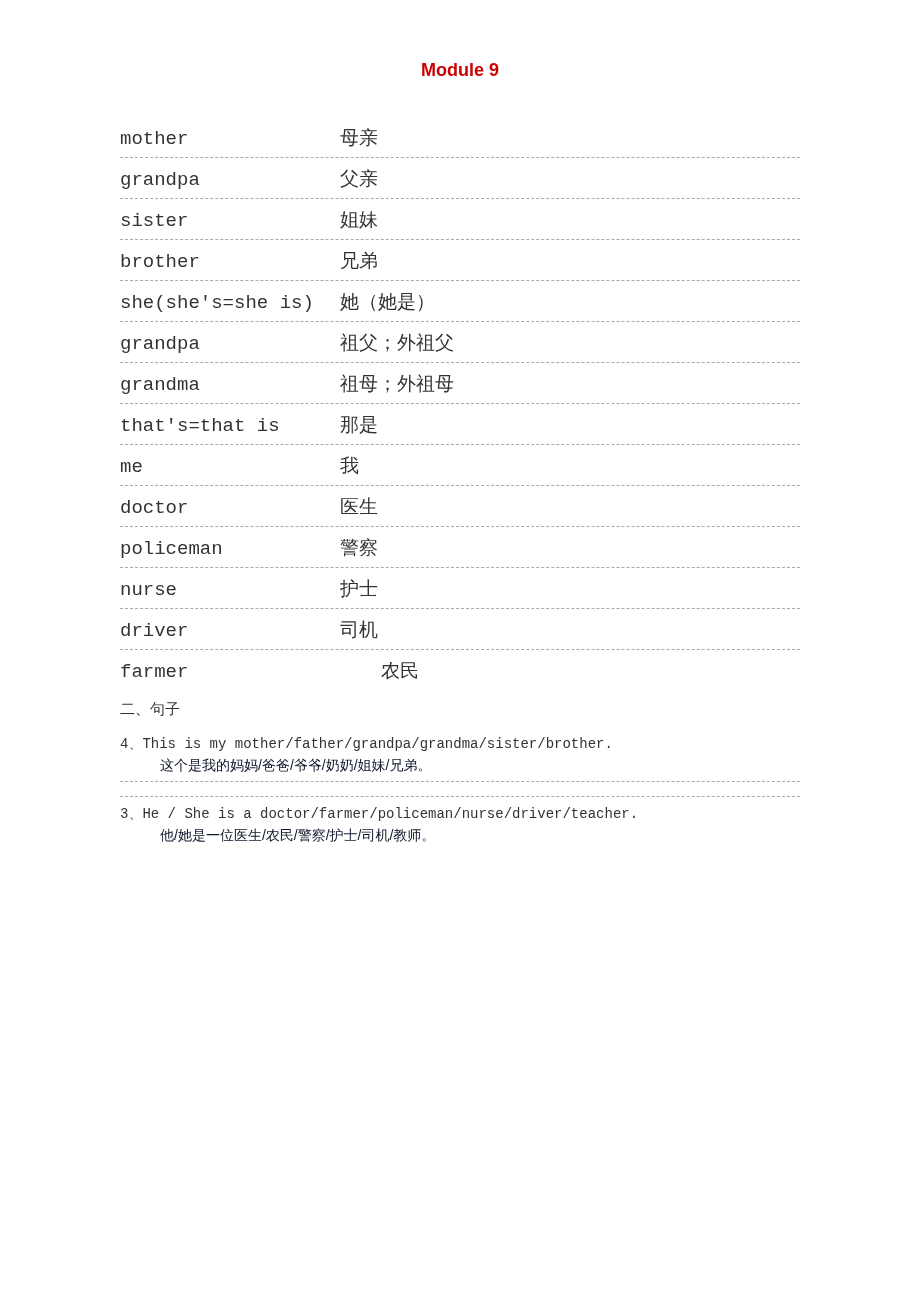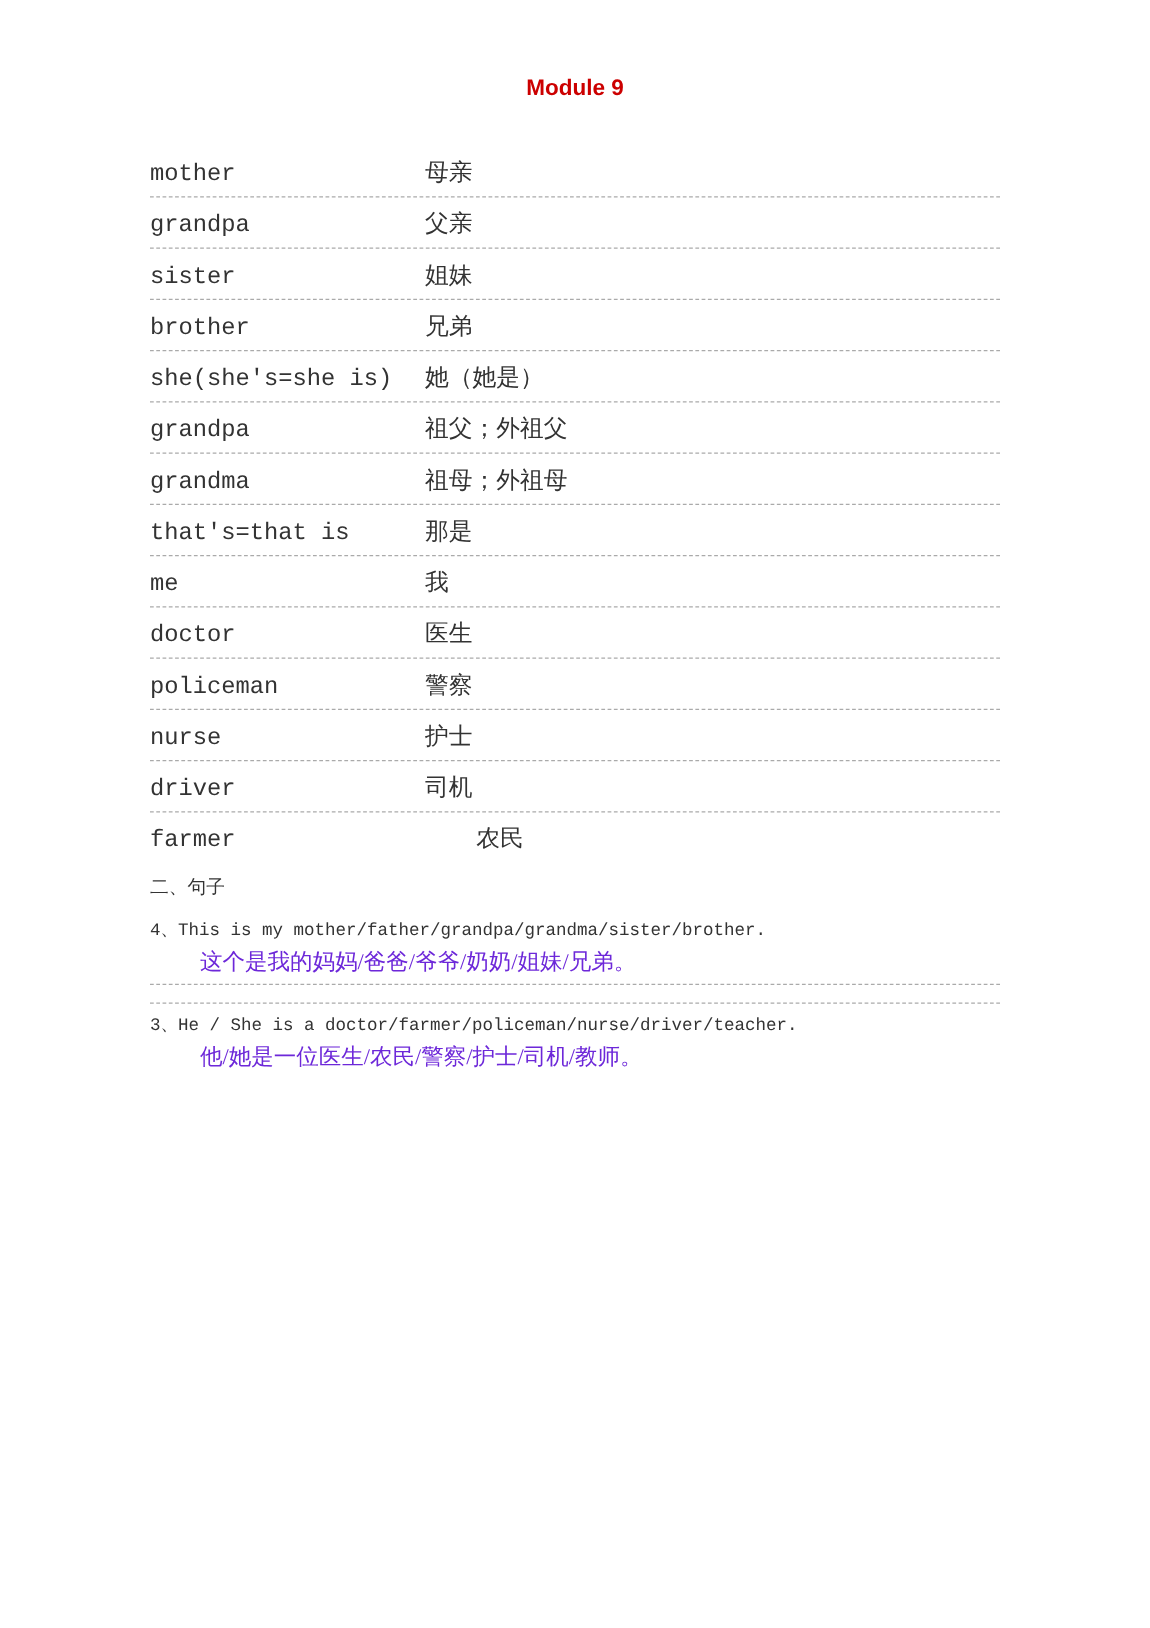--- a/index.html
+++ b/index.html
@@ -78,23 +78,23 @@
     }
 
     .sentence-english {
       font-family: "Courier New", Courier, monospace;
       font-size: 14px;
       color: #333333;
       margin-bottom: 4px;
     }
 
     .sentence-chinese {
-      font-family: Liberation Serif, serif;
-      font-size: 18px;
-      color: #6d28d9;
+      font-family: Liberation Sans, sans-serif;
+      font-size: 14px;
+      color: #0f172a;
       padding-left: 40px;
       margin-top: 4px;
     }
   </style>
 </head>
 <body>
 
 <h1 class="page-title">Module 9</h1>
 
 <div class="vocab-section">

